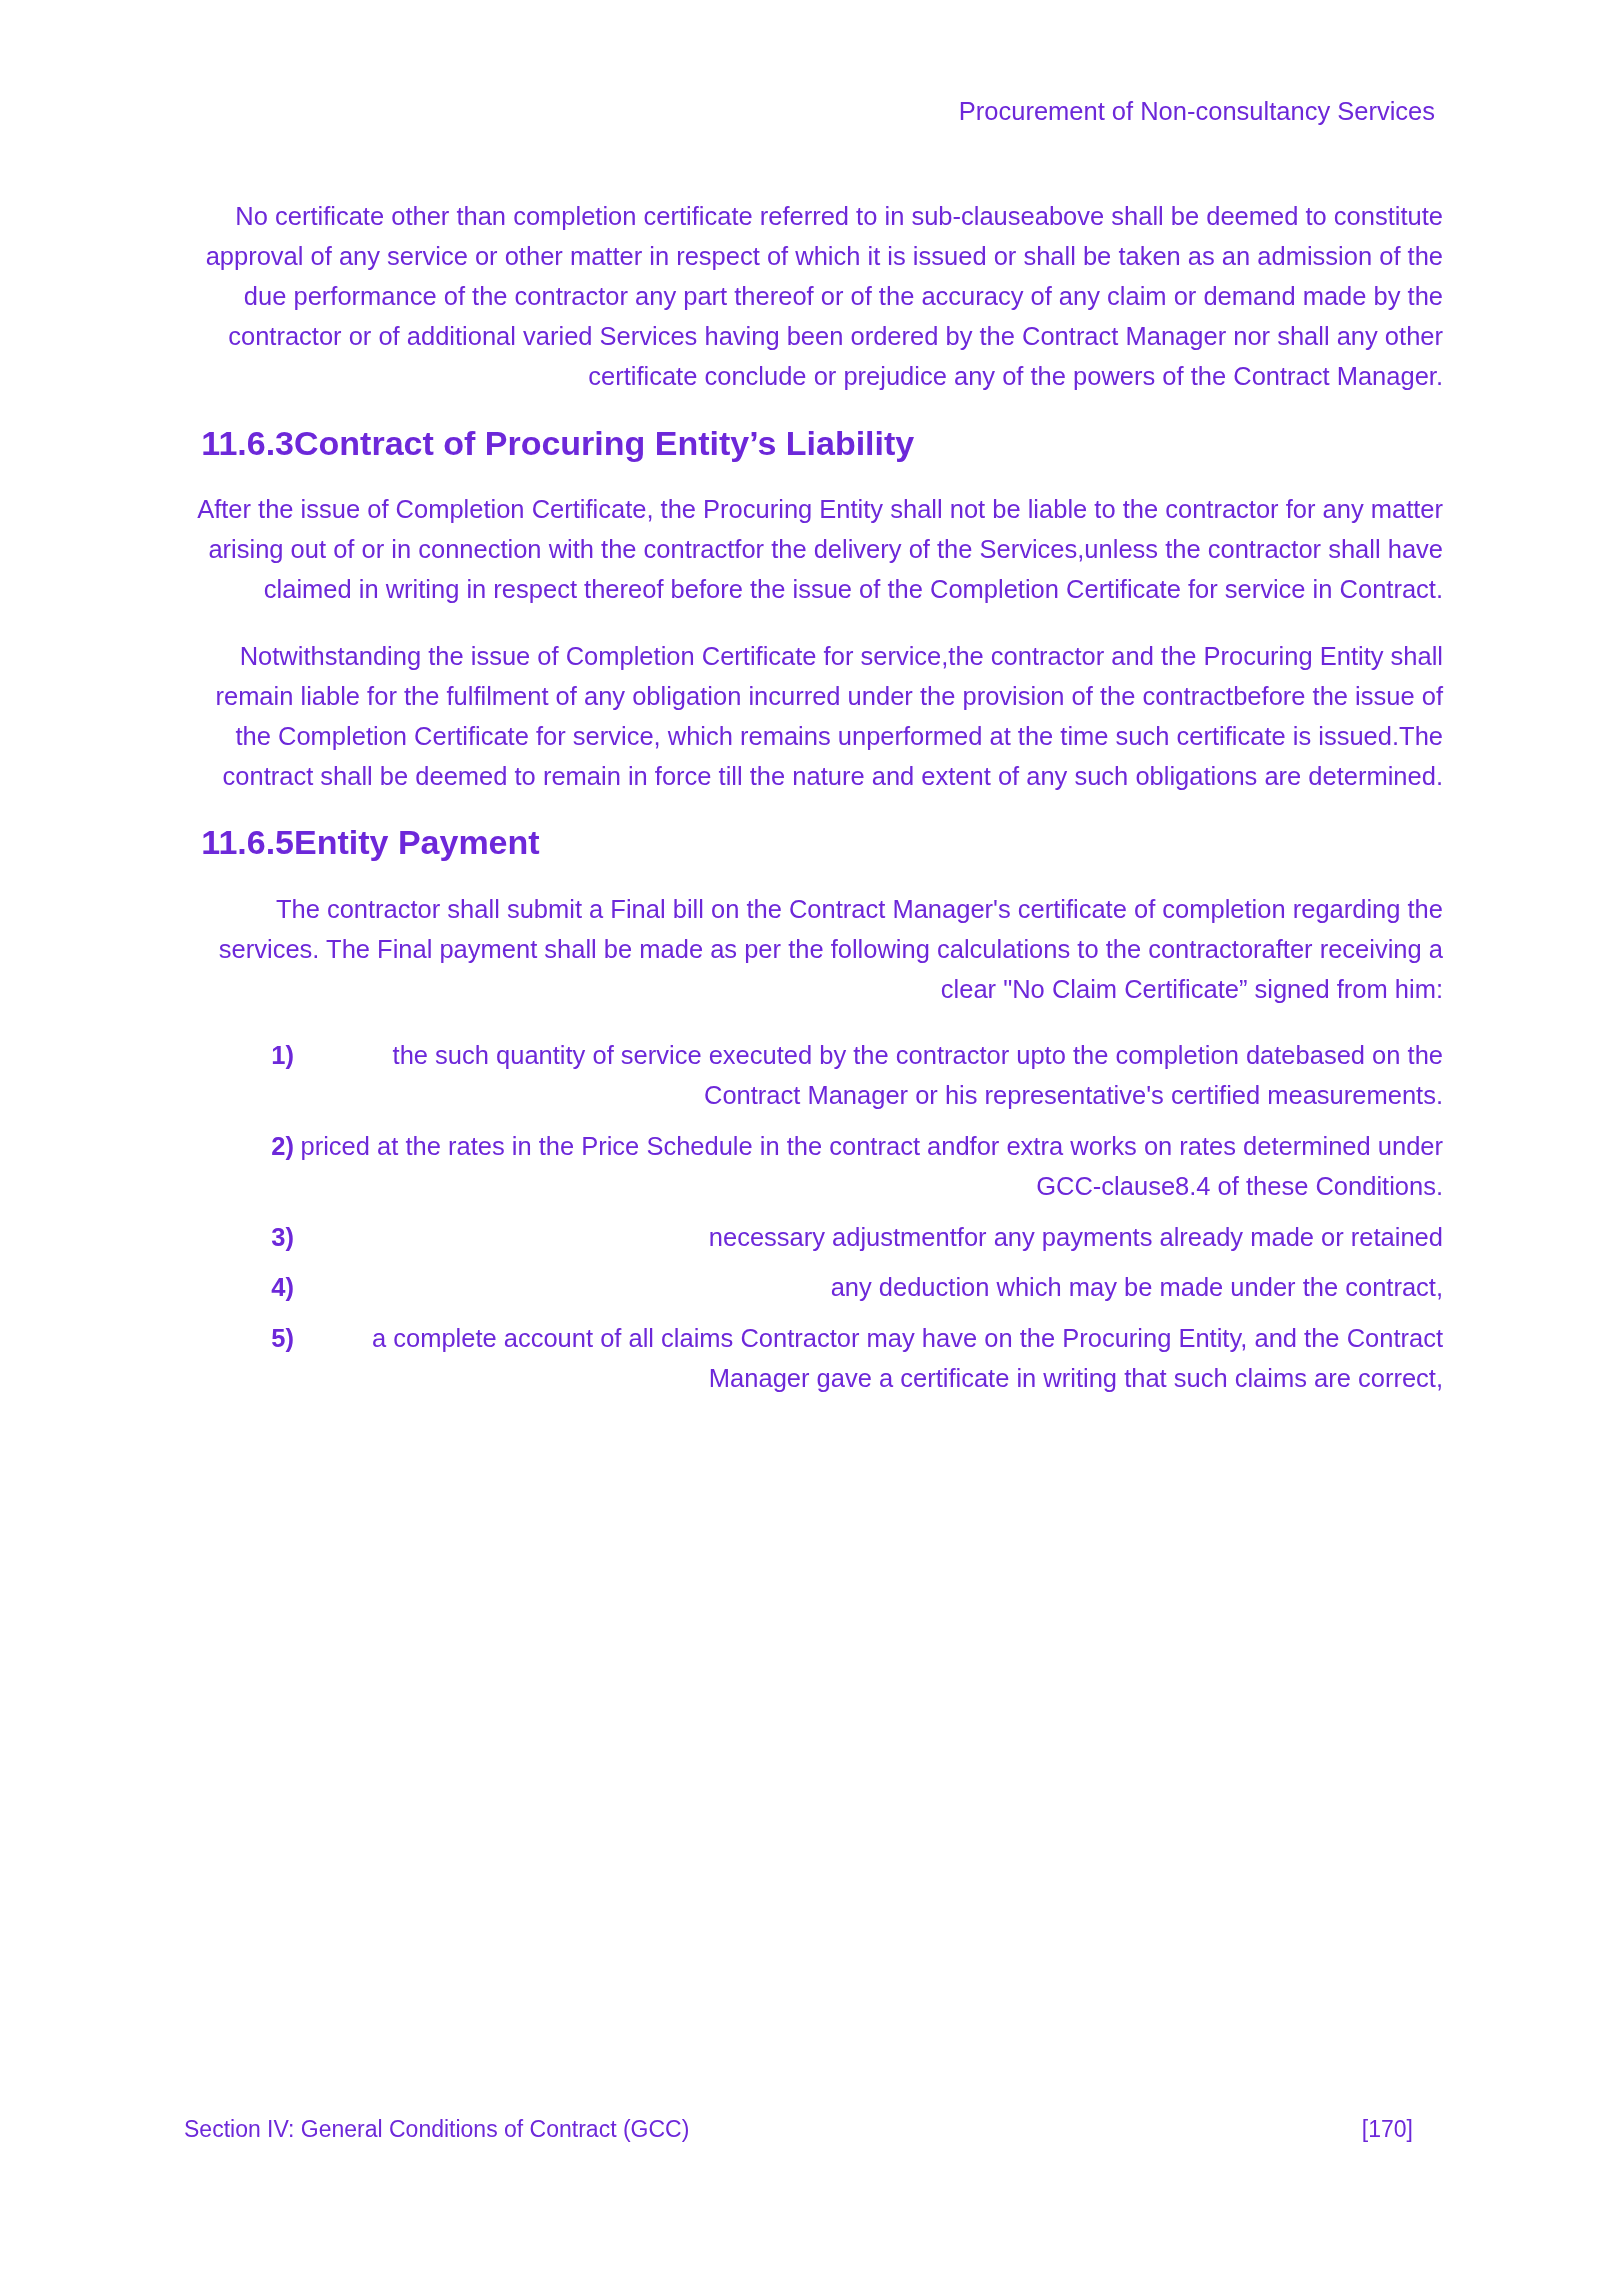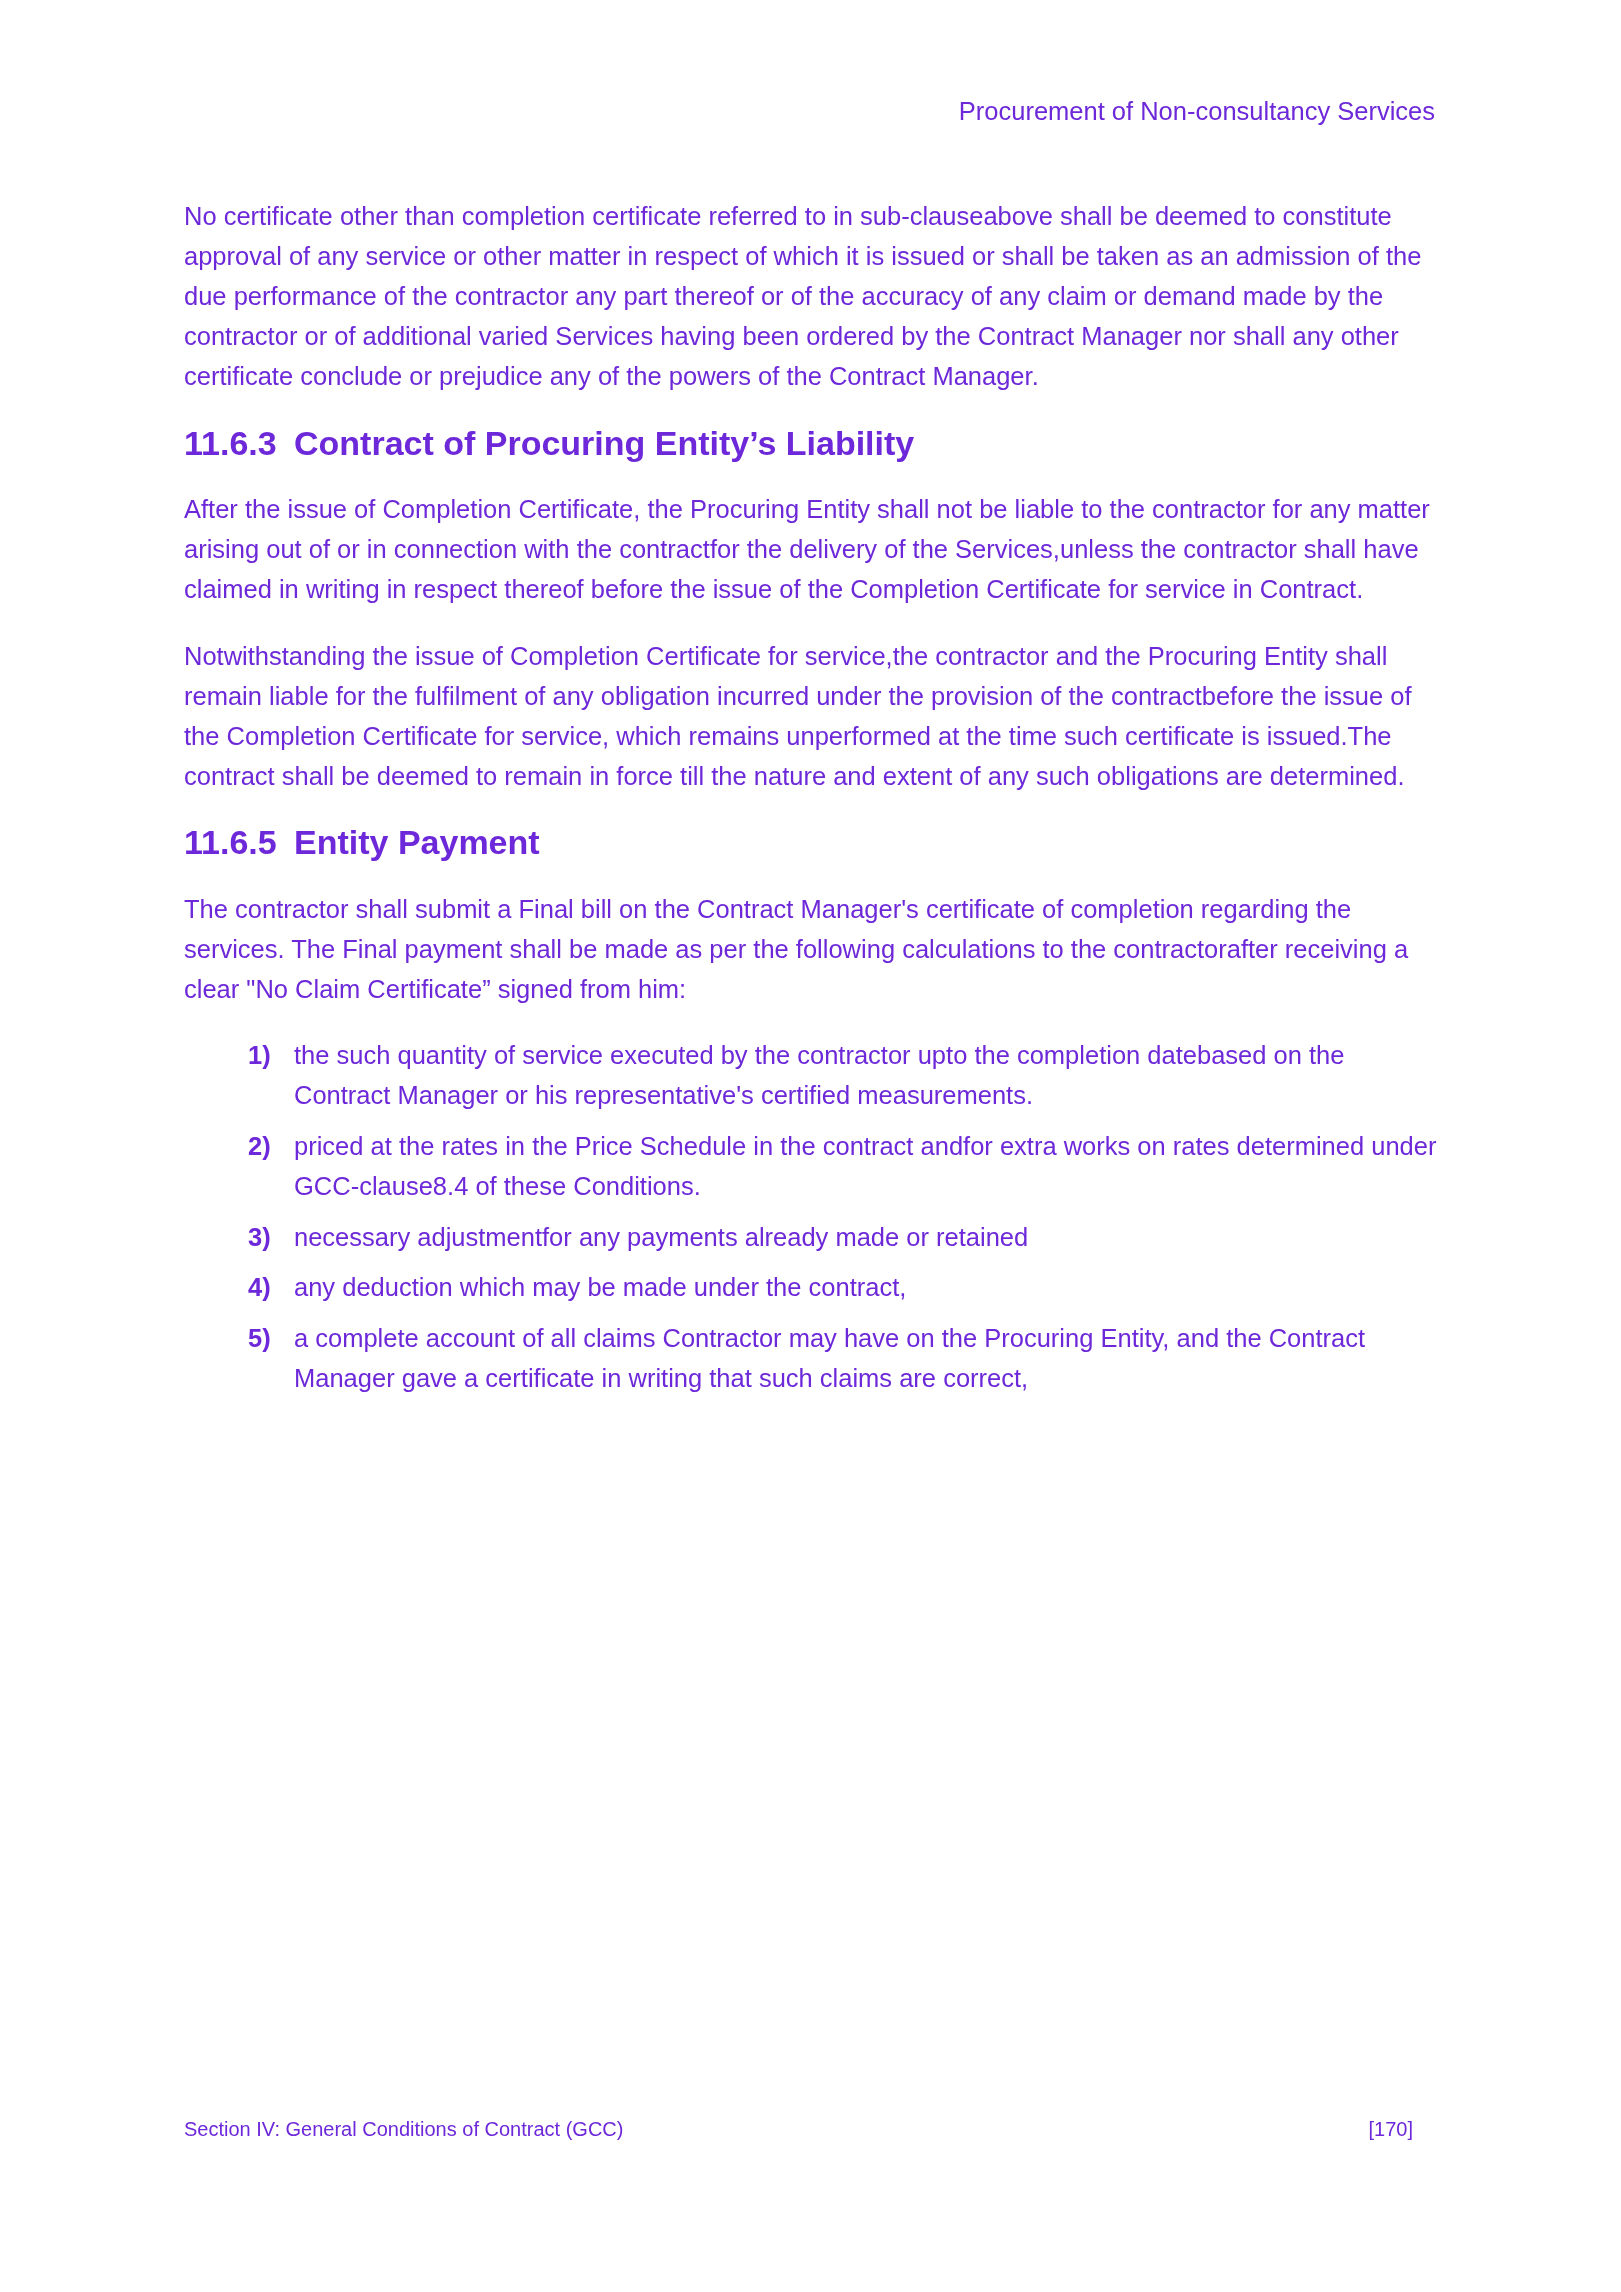--- a/index.html
+++ b/index.html
@@ -26,21 +26,21 @@
     line-height: 31px;
     white-space: nowrap;
   }
   .content {
     position: absolute;
     top: 196px;
     left: 184px;
     width: 1259px;
     font-size: 25.5px;
     line-height: 40px;
-    text-align: left;
+    text-align: right;
   }
   .para {
     margin: 0 0 26.5px 0;
   }
   .heading {
     display: flex;
     font-size: 34px;
     line-height: 40px;
     font-weight: bold;
     margin: 16.7px 0 26.5px 0;
@@ -67,21 +67,21 @@
   .li-text {
     flex: 1;
   }
   .running-footer {
     position: absolute;
     top: 2115px;
     left: 184px;
     right: 208px;
     display: flex;
     justify-content: space-between;
-    font-size: 20px;
+    font-size: 23px;
     line-height: 29px;
   }
 </style>
 </head>
 <body>
 
 <div class="page">
 
   <div class="running-header">
     <span>Procurement of Non-consultancy Services</span>

